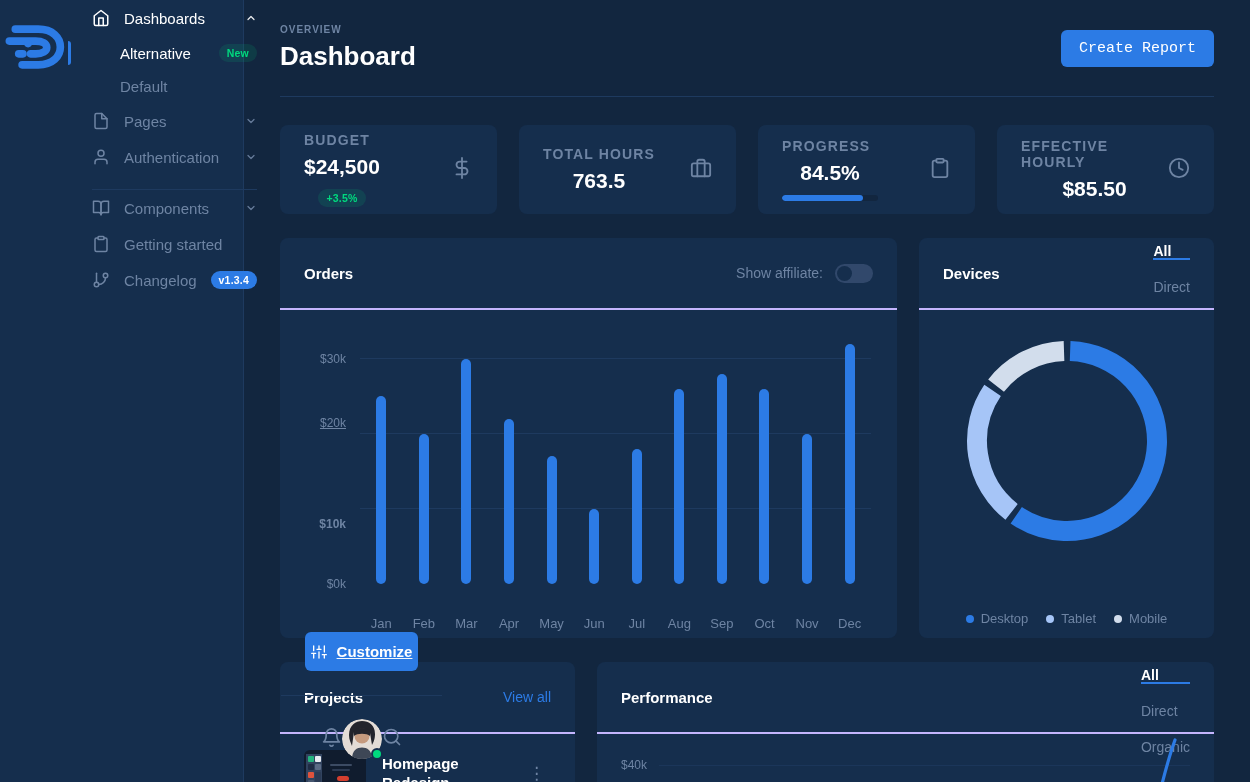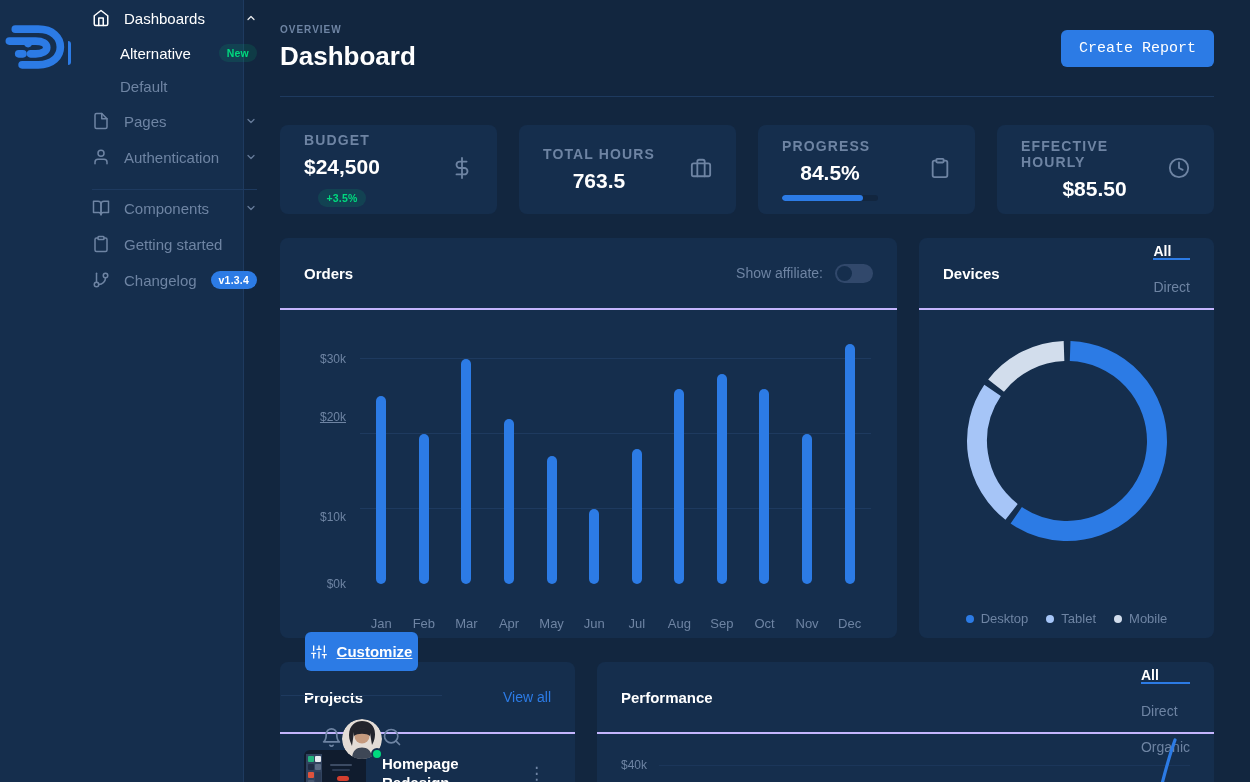--- a/index.html
+++ b/index.html
@@ -397,23 +397,23 @@
             <span class="toggle-label">Show affiliate:</span>
             <span class="switch">
                 <span class="knob"></span>
               </span>
           </span>
         </div>
         <div class="orders-body">
           <div class="orders-chart" id="orders-plot">
               <div class="y-label" style="bottom: 0px;">$0k</div>
               <div class="grid-line" style="bottom: 75.1515px;"></div>
-              <div class="y-label" style="bottom: 67px;">$10k</div>
+              <div class="y-label" style="bottom: 60px; font-weight: bold;">$10k</div>
               <div class="grid-line" style="bottom: 150.303px;"></div>
-              <div class="y-label" style="bottom: 167px; text-decoration: underline;">$20k</div>
+              <div class="y-label" style="bottom: 161px; text-decoration: underline;">$20k</div>
               <div class="grid-line" style="bottom: 225.455px;"></div>
               <div class="y-label" style="bottom: 225.455px;">$30k</div>
               <div class="bars">
                 <div class="bar-col">
                   <div class="bar" style="height: 75.7576%; background: rgb(44, 123, 229);"></div>
                 </div>
                 <div class="bar-col">
                   <div class="bar" style="height: 60.6061%; background: rgb(44, 123, 229);"></div>
                 </div>
                 <div class="bar-col">

